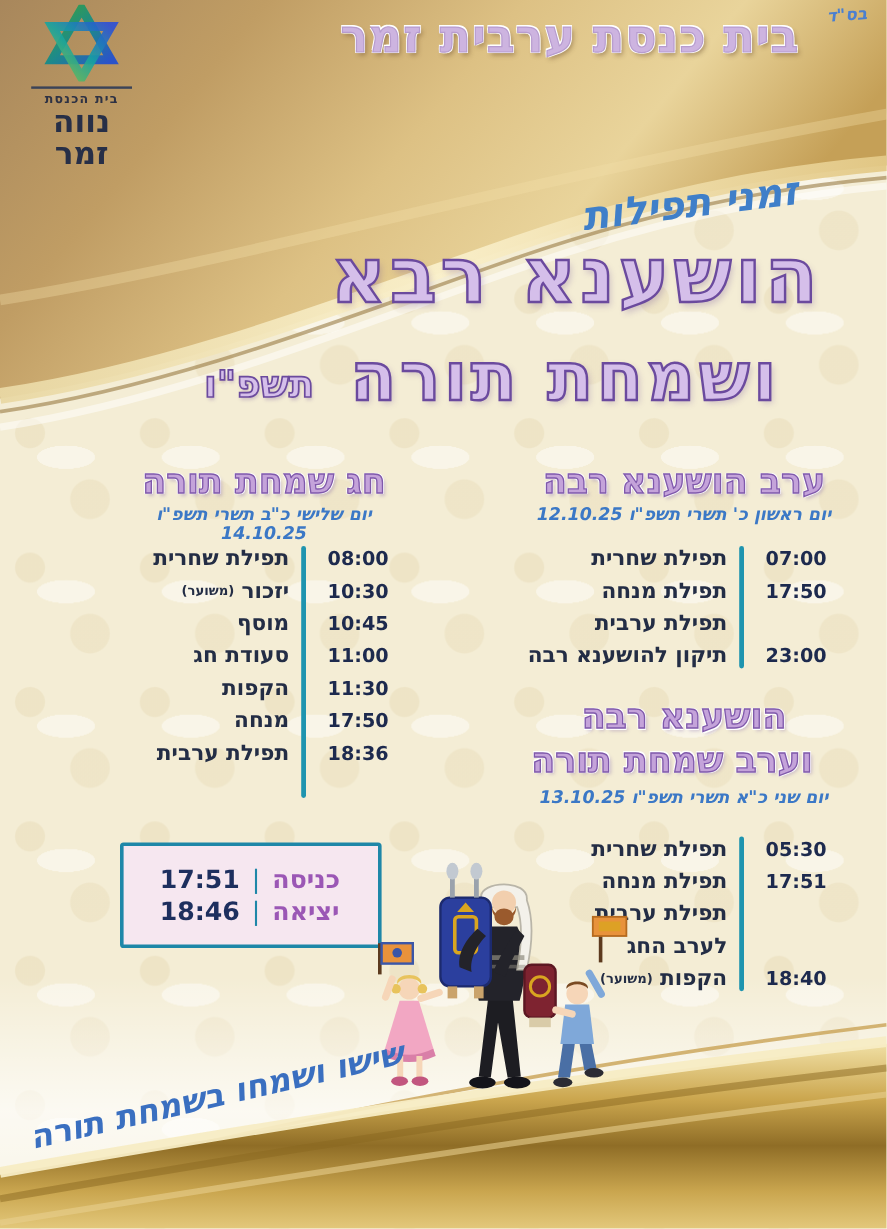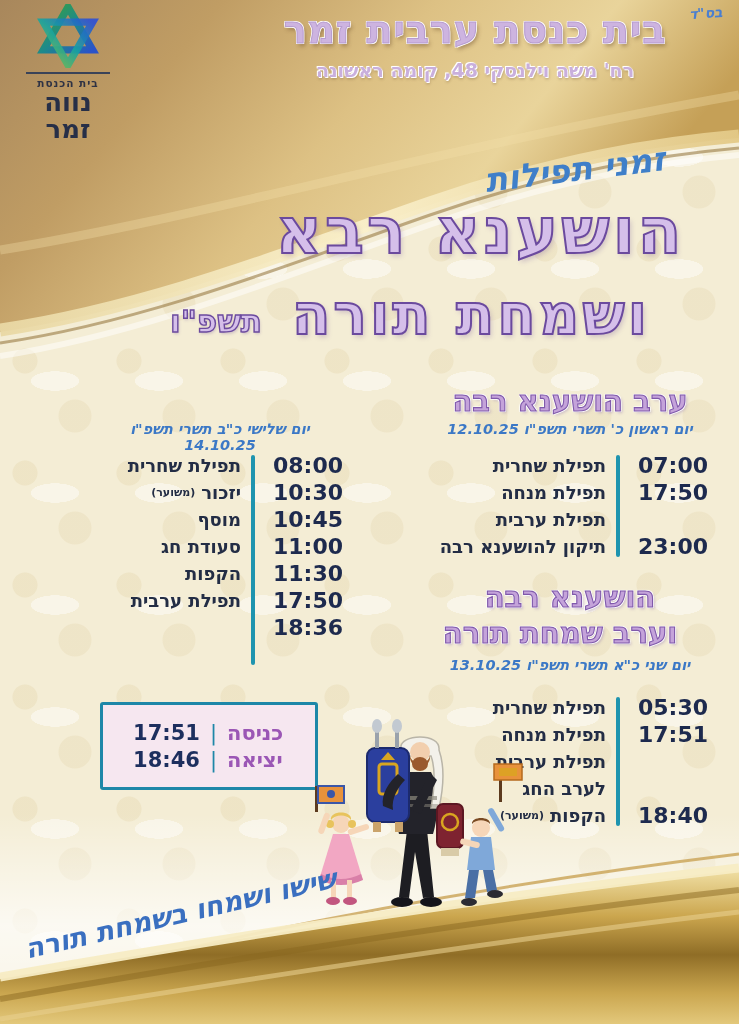--- a/index.html
+++ b/index.html
@@ -54,21 +54,21 @@
   .sec-date{position:absolute;z-index:2;text-align:center;direction:rtl;
     font-size:14.5px;font-style:italic;font-weight:bold;color:#3b78c6;}
   
   .sched{position:absolute;z-index:2;display:flex;align-items:stretch;direction:ltr;}
   .s-names{flex:1;display:flex;flex-direction:column;}
   .s-name-row{height:27px;display:flex;justify-content:flex-end;align-items:center;gap:6px;
     font-size:18px;font-weight:bold;color:#232d45;white-space:nowrap;}
   .s-note{font-size:11px;font-weight:bold;color:#232d45;}
   .s-bar{width:4px;background:#1e94af;border-radius:2px;margin:3px 0 3px 10px;}
   .s-times{width:72px;display:flex;flex-direction:column;padding-left:18px;}
-  .s-time-row{height:27px;display:flex;align-items:center;font-size:22px;font-weight:bold;color:#1d2a4e;}
+  .s-time-row{height:27px;display:flex;align-items:center;font-size:16px;font-weight:bold;color:#1d2a4e;}
   
   .ee-box{position:absolute;left:100px;top:702px;width:212px;height:82px;z-index:2;
     border:3px solid #1e87a8;border-radius:3px;background:#f6e7f0;
     display:flex;flex-direction:column;justify-content:center;gap:3px;}
   .ee-row{display:flex;justify-content:center;align-items:center;font-weight:bold;font-size:21px;}
   .ee-time{color:#1d2f5e;min-width:64px;text-align:right;}
   .ee-sep{color:#1e87a8;padding:0 10px;font-weight:normal;}
   .ee-label{color:#9b57b5;min-width:58px;}
   
   .footer-script{position:absolute;left:8px;top:898px;width:345px;z-index:4;text-align:center;
@@ -145,21 +145,20 @@
       <polygon points="30,3 53,43 7,43" fill="none" stroke="url(#starG1)" stroke-width="7"></polygon>
       <polygon points="30,57 7,17 53,17" fill="none" stroke="url(#starG2)" stroke-width="7" opacity="0.9"></polygon>
     </svg>
     <div class="logo-divider"></div>
     <div class="logo-sub">בית הכנסת</div>
     <div class="logo-big">נווה</div>
     <div class="logo-big">זמר</div>
   </div>
 
   <div class="syn-name">בית כנסת ערבית זמר</div>
-  <div class="syn-addr">רח' משה וילנסקי 48, קומה ראשונה</div>
 
   <div class="script-title">זמני תפילות</div>
   <div class="main-title mt1">הושענא רבא</div>
   <div class="mt-row">
     <span class="year">תשפ"ו</span>
     <span class="main-title mt2">ושמחת תורה</span>
   </div>
 
   <div class="sec-title" style="left:430px;top:384px;width:280px;">ערב הושענא רבה</div>
   <div class="sec-date" style="left:430px;top:421px;width:280px;">יום ראשון כ' תשרי תשפ"ו 12.10.25</div>
@@ -212,38 +211,42 @@
       <div class="s-bar"></div>
       <div class="s-times">
         <div class="s-time-row">05:30</div>
         <div class="s-time-row">17:51</div>
         <div class="s-time-row"></div>
         <div class="s-time-row"></div>
         <div class="s-time-row">18:40</div>
       </div>
     </div>
 
+  <div class="sec-title" style="left:95px;top:384px;width:250px;">חג שמחת תורה</div>
   <div class="sec-date" style="left:95px;top:421px;width:250px;">יום שלישי כ"ב תשרי תשפ"ו 14.10.25</div>
   <div class="sched" style="left:95px;top:452px;width:250px;">
       <div class="s-names">
         <div class="s-name-row">
           <span class="s-name-text">תפילת שחרית</span>
         </div>
         <div class="s-name-row">
           <span class="s-note">(משוער)</span>
           <span class="s-name-text">יזכור</span>
         </div>
         <div class="s-name-row">
           <span class="s-name-text">מוסף</span>
         </div>
         <div class="s-name-row">
           <span class="s-name-text">סעודת חג</span>
         </div>
         <div class="s-name-row">
           <span class="s-name-text">הקפות</span>
+        </div>
+        <div class="s-name-row">
+          <span class="s-name-text">מנחה</span>
         </div>
         <div class="s-name-row">
           <span class="s-name-text">תפילת ערבית</span>
         </div>
       </div>
       <div class="s-bar"></div>
       <div class="s-times">
         <div class="s-time-row">08:00</div>
         <div class="s-time-row">10:30</div>
         <div class="s-time-row">10:45</div>

